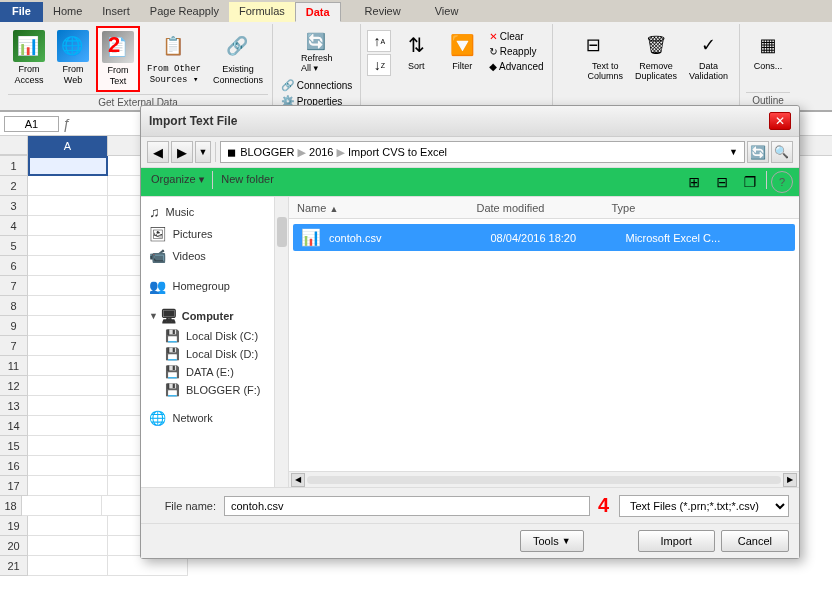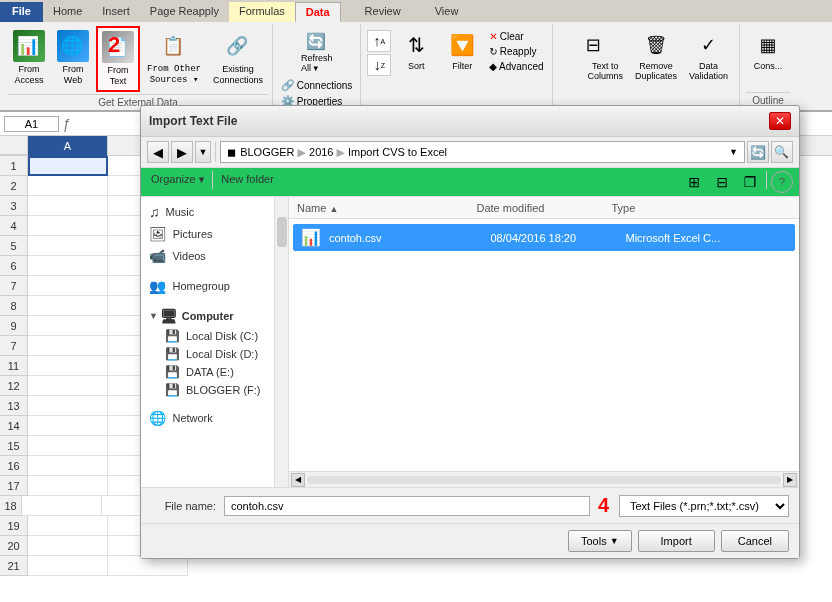--- a/index.html
+++ b/index.html
@@ -368,21 +368,21 @@
       <input style="flex: 1 1 0%; border: 1px solid rgb(170, 170, 170); padding: 3px 6px; font-size: 11px; background: white;" value="contoh.csv">
       <span style="color:red; font-size:20px; font-weight:bold; font-family:Arial; margin-right:2px;">4</span>
       <select style="border:1px solid #aaa; padding:3px 6px; font-size:11px; background:white; width:170px;">
         <option>Text Files (*.prn;*.txt;*.csv)</option>
         <option>All Files (*.*)</option>
       </select>
     </div>
 
     <div style="display:flex; align-items:center; justify-content:flex-end; padding:6px 10px; background:#f0f0f0; border-top:1px solid #ddd; gap:6px;">
       <button style="background:linear-gradient(to bottom,#ffffff,#e0e0e0); border:1px solid #999; padding:4px 12px; font-size:11px; cursor:pointer; border-radius:2px; display:flex; align-items:center; gap:3px;">Tools <span style="font-size:9px;">▼</span></button>
-      <button style="background:linear-gradient(to bottom,#ffffff,#e0e0e0); border:1px solid #999; padding:4px 22px; font-size:11px; cursor:pointer; border-radius:2px;">Import</button>
+      <button style="background:linear-gradient(to bottom,#ffffff,#e0e0e0); border:1px solid #999; padding:4px 22px; font-size:11px; cursor:pointer; border-radius:2px;margin-left:48px;">Import</button>
       <button style="background:linear-gradient(to bottom,#ffffff,#e0e0e0); border:1px solid #999; padding:4px 16px; font-size:11px; cursor:pointer; border-radius:2px;">Cancel</button>
     </div>
   </div>
 
   <div style="position:absolute; top:235px; left:348px; color:red; font-size:30px; transform:rotate(30deg);">↑</div>
   <div style="position:absolute; top:262px; left:388px; color:red; font-size:22px; font-weight:bold; font-family:Arial;">3</div>
 
   <div style="position:absolute; top:200px; left:220px; color:rgba(160,160,160,0.45); font-size:18px; font-weight:bold; transform:rotate(-28deg); white-space:nowrap; pointer-events:none; font-family:Arial;">www.kusnendiar.web.id</div>
 
 </div>

